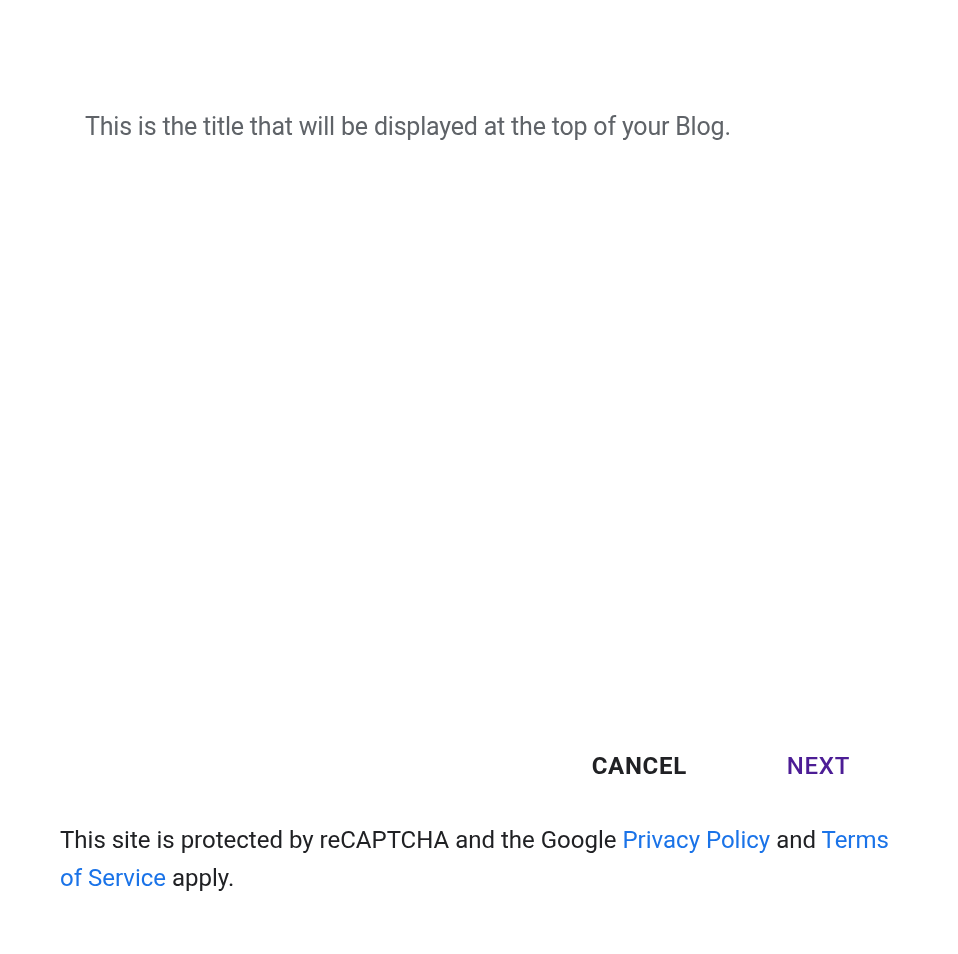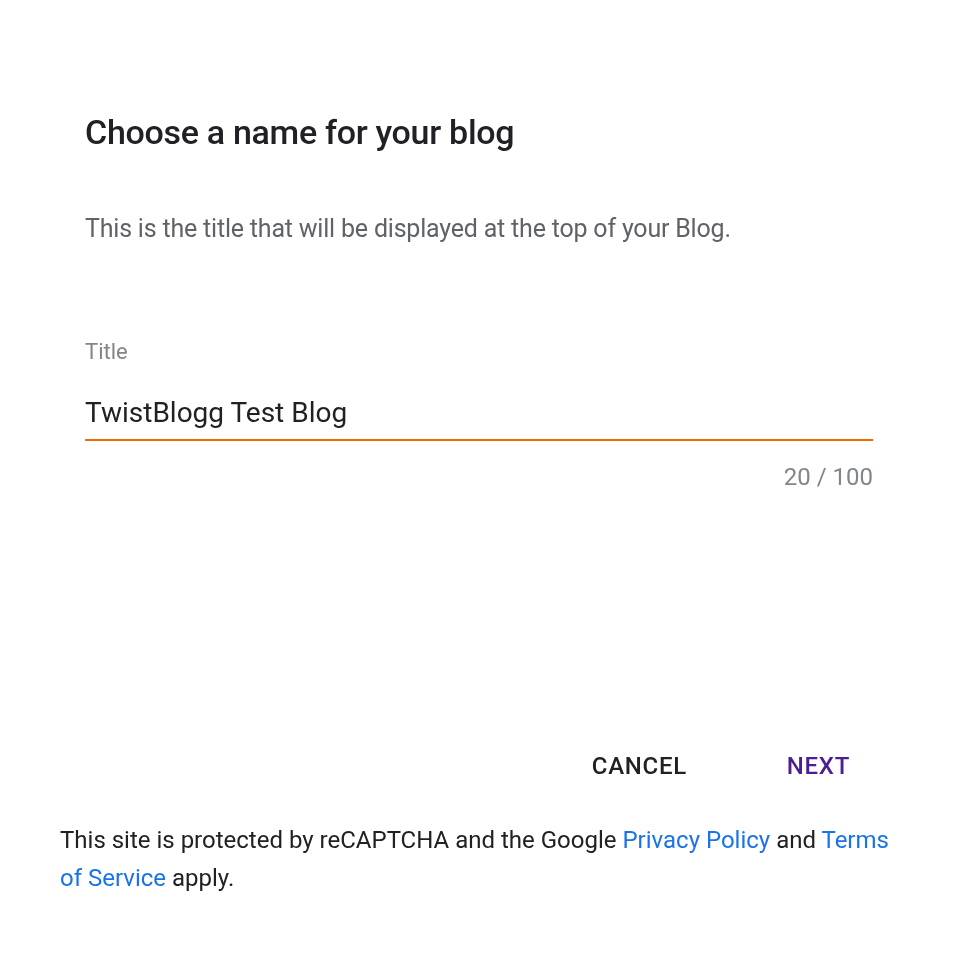--- a/index.html
+++ b/index.html
@@ -72,20 +72,21 @@
       font-weight: 500;
       letter-spacing: 0.7px;
       border: none;
       background: transparent;
       cursor: pointer;
       padding: 4px 8px;
       font-family: inherit;
     }
     .btn-cancel {
       color: #202124;
+      font-weight: bold;
     }
     .btn-next {
       color: #4c1d95;
     }
     .footer-text {
       position: absolute;
       bottom: 56px;
       left: 52px;
       right: 52px;
       font-size: 24px;
@@ -96,28 +97,22 @@
     .footer-text a {
       color: #1a73e8;
       text-decoration: none;
       cursor: pointer;
     }
   </style>
 </head>
 <body>
 
 <div class="container">
-  <h1 class="heading">Choose a name for your blog</h1>
   <p class="subtitle">This is the title that will be displayed at the top of your Blog.</p>
 
-  <div class="field-wrapper">
-    <label class="field-label">Title</label>
-    <input type="text" class="title-input" value="TwistBlogg Test Blog" style="">
-    <div class="char-counter">20 / 100</div>
-  </div>
 
   <div class="button-row">
     <button class="btn btn-cancel">CANCEL</button>
     <button class="btn btn-next">NEXT</button>
   </div>
 
   <div class="footer-text">
     <span>This site is protected by reCAPTCHA and the Google </span><a>Privacy Policy</a><span> and </span><a>Terms of Service</a><span> apply.</span>
   </div>
 </div>

